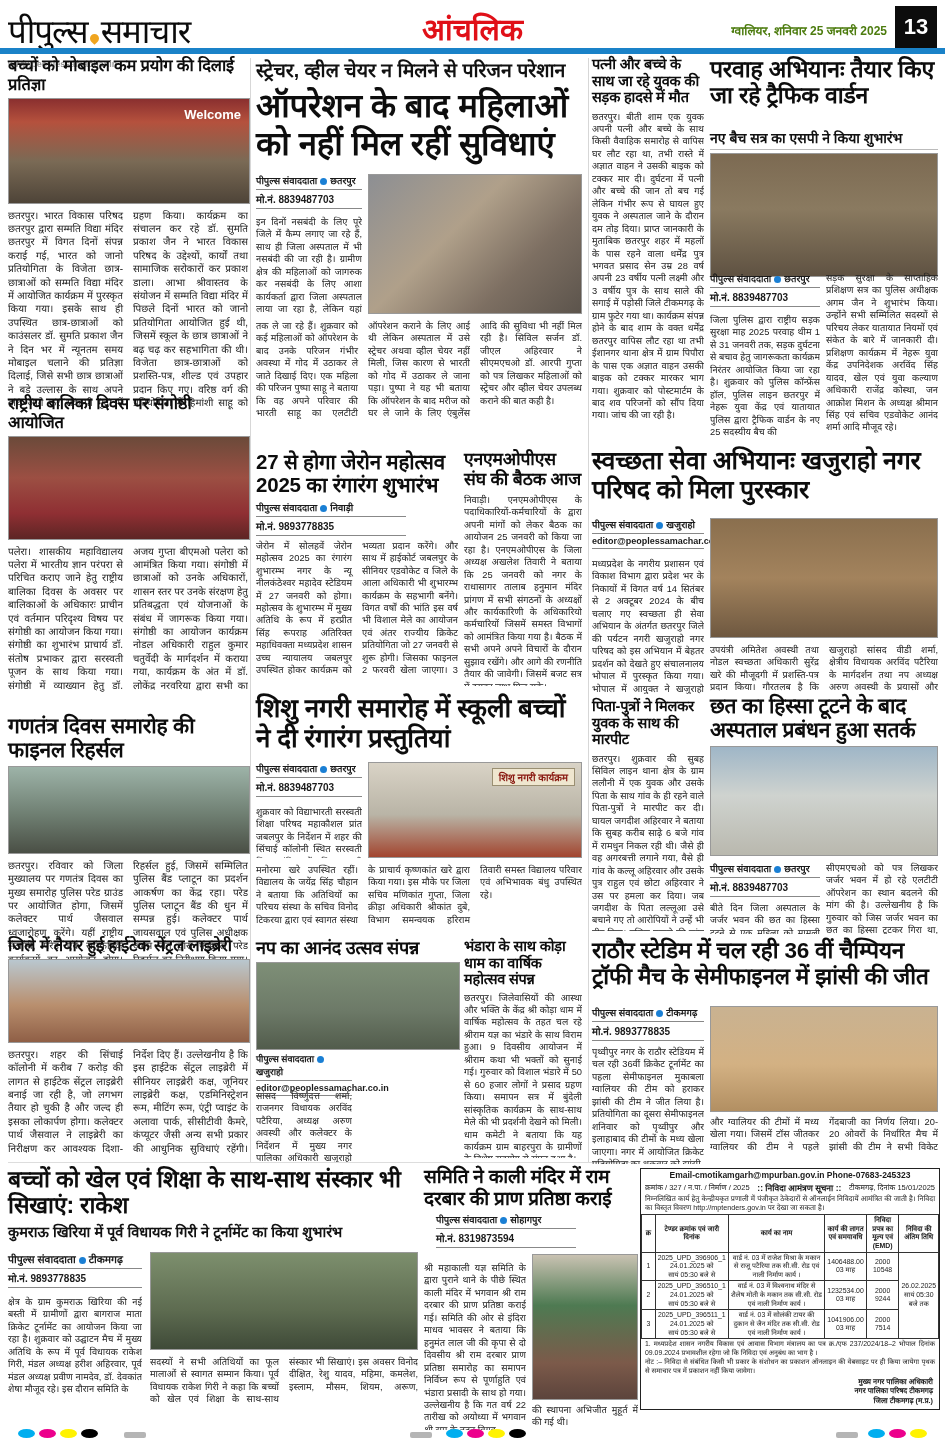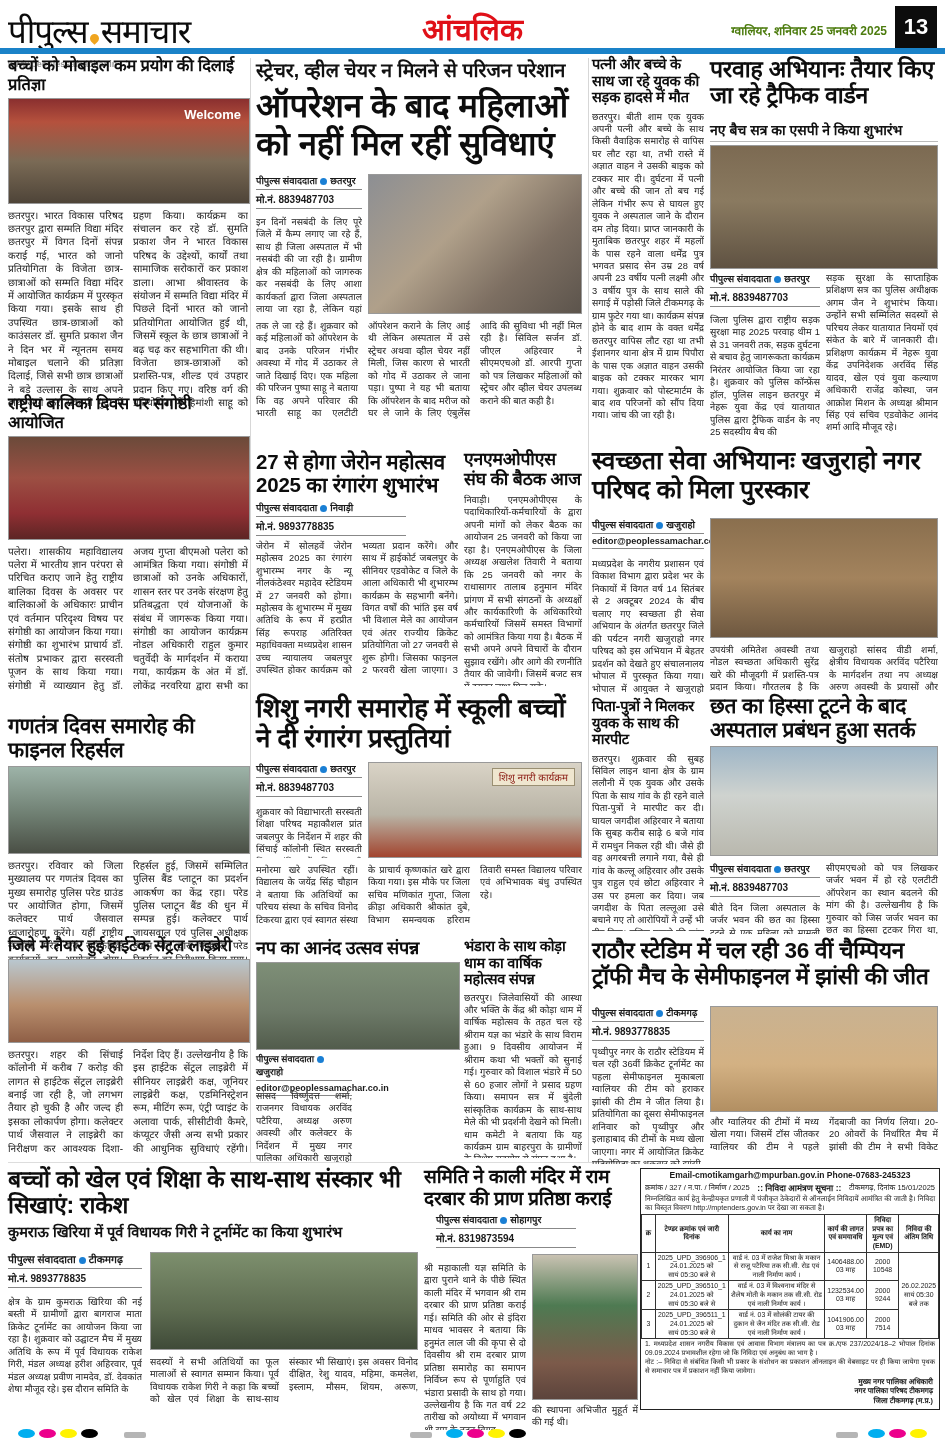--- a/index.html
+++ b/index.html
@@ -122,21 +122,21 @@
     <div class="body sm" style="margin-top:4px;height:192px;overflow:hidden;">निवाड़ी। एनएमओपीएस के पदाधिकारियों-कर्मचारियों के द्वारा अपनी मांगों को लेकर बैठक का आयोजन 25 जनवरी को किया जा रहा है। एनएमओपीएस के जिला अध्यक्ष अखलेश तिवारी ने बताया कि 25 जनवरी को नगर के राधासागर तालाब हनुमान मंदिर प्रांगण में सभी संगठनों के अध्यक्षों और कार्यकारिणी के अधिकारियो कर्मचारियों जिसमें समस्त विभागों को आमंत्रित किया गया है। बैठक में सभी अपने अपने विचारों के दौरान सुझाव रखेंगे। और आगे की रणनीति तैयार की जावेगी। जिसमें बजट सत्र में इसका लाभ मिल सके।</div>
   </section>
 
   <section class="abs" style="left:256px;top:694px;width:326px;height:240px;">
     <div class="hl" style="font-size:26px;">शिशु नगरी समारोह में स्कूली बच्चों ने दी रंगारंग प्रस्तुतियां</div>
     <div class="abs" style="left:0;top:68px;width:106px;">
       <div class="byline" style="font-size:9.5px;"><span>पीपुल्स संवाददाता</span><span class="dot"></span><span>छतरपुर</span></div>
       <div class="phone">मो.नं. 8839487703</div>
     </div>
     <div class="photo abs" style="left:112px;top:68px;width:214px;height:96px;background:linear-gradient(180deg,#d9d3c6 0%,#b9b4a6 55%,#a2452f 100%);">
-      <div style="position:absolute;right:6px;top:5px;background:#efe6cf;color:#8a1a12;font-weight:normal;font-size:10px;padding:1px 6px;border:1px solid #9a8f72;">शिशु नगरी कार्यक्रम</div>
+      <div style="position:absolute;right:6px;top:5px;background:#efe6cf;color:#8a1a12;font-weight:bold;font-size:10px;padding:1px 6px;border:1px solid #9a8f72;">शिशु नगरी कार्यक्रम</div>
     </div>
     <div class="body abs sm" style="left:0;top:112px;width:106px;height:52px;overflow:hidden;">शुक्रवार को विद्याभारती सरस्वती शिक्षा परिषद महाकौशल प्रांत जबलपुर के निर्देशन में शहर की सिंचाई कॉलोनी स्थित सरस्वती शिशु मंदिर में शिशु नगरी कार्यक्रम आयोजित किया गया, जिसमें छतरपुर विधायक ललिता यादव ने बतौर मुख्य अतिथि सहभागिता की। कार्यक्रम की अध्यक्षता विद्यालय की पूर्व आचार्या अनीता दीक्षित ने की जबकि विशिष्ट अतिथि के रूप में प्रभा मिश्रा एवं</div>
     <div class="body c3 abs sm" style="left:0;top:170px;width:326px;height:68px;overflow:hidden;">मनोरमा खरे उपस्थित रहीं। विद्यालय के जयेंद्र सिंह चौहान ने बताया कि अतिथियों का परिचय संस्था के सचिव विनोद टिकरया द्वारा एवं स्वागत संस्था के प्राचार्य कृष्णकांत खरे द्वारा किया गया। इस मौके पर जिला सचिव मणिकांत गुप्ता, जिला क्रीड़ा अधिकारी श्रीकांत दुबे, विभाग समन्वयक हरिराम तिवारी समस्त विद्यालय परिवार एवं अभिभावक बंधु उपस्थित रहे।</div>
   </section>
 
   <section class="abs" style="left:256px;top:938px;width:202px;height:224px;">
     <div class="hl" style="font-size:18px;">नप का आनंद उत्सव संपन्न</div>
     <div class="photo" style="margin-top:3px;width:202px;height:86px;background:linear-gradient(180deg,#7e8f77 0%,#6d7a68 55%,#525c4c 100%);"></div>
     <div class="abs" style="left:0;top:114px;width:96px;">
       <div class="byline" style="font-size:9px;"><span>पीपुल्स संवाददाता</span><span class="dot"></span><span>खजुराहो</span></div>
@@ -162,21 +162,21 @@
     <div class="body abs sm" style="left:108px;top:238px;width:106px;height:28px;overflow:hidden;">की स्थापना अभिजीत मुहूर्त में की गई थी।</div>
   </section>
 
   <section class="abs" style="left:592px;top:56px;width:112px;height:386px;">
     <div class="hl" style="font-size:14.5px;">पत्नी और बच्चे के साथ जा रहे युवक की सड़क हादसे में मौत</div>
     <div class="body sm" style="margin-top:5px;height:318px;overflow:hidden;">छतरपुर। बीती शाम एक युवक अपनी पत्नी और बच्चे के साथ किसी वैवाहिक समारोह से वापिस घर लौट रहा था, तभी रास्ते में अज्ञात वाहन ने उसकी बाइक को टक्कर मार दी। दुर्घटना में पत्नी और बच्चे की जान तो बच गई लेकिन गंभीर रूप से घायल हुए युवक ने अस्पताल जाने के दौरान दम तोड़ दिया। प्राप्त जानकारी के मुताबिक छतरपुर शहर में महलों के पास रहने वाला धर्मेंद्र पुत्र भगवत प्रसाद सेन उम्र 28 वर्ष अपनी 23 वर्षीय पत्नी लक्ष्मी और 3 वर्षीय पुत्र के साथ साले की सगाई में पड़ोसी जिले टीकमगढ़ के ग्राम फुटेर गया था। कार्यक्रम संपन्न होने के बाद शाम के वक्त धर्मेंद्र छतरपुर वापिस लौट रहा था तभी ईशानगर थाना क्षेत्र में ग्राम पिपौरा के पास एक अज्ञात वाहन उसकी बाइक को टक्कर मारकर भाग गया। शुक्रवार को पोस्टमार्टम के बाद शव परिजनों को सौंप दिया गया। जांच की जा रही है।</div>
   </section>
 
   <section class="abs" style="left:710px;top:56px;width:228px;height:386px;">
     <div class="hl" style="font-size:23px;">परवाह अभियानः तैयार किए जा रहे ट्रैफिक वार्डन</div>
-    <div class="subhead" style="font-size:14px;margin-top:12px;border-bottom:1px solid #bbb;padding-bottom:2px;">नए बैच सत्र का एसपी ने किया शुभारंभ</div>
+    <div class="subhead" style="font-size:14px;margin-top:20px;border-bottom:1px solid #bbb;padding-bottom:2px;">नए बैच सत्र का एसपी ने किया शुभारंभ</div>
     <div class="photo" style="margin-top:3px;width:226px;height:122px;background:linear-gradient(180deg,#7c6a52 0%,#8a7a60 45%,#5f5242 100%);"></div>
     <div class="abs" style="left:0;top:216px;width:110px;">
       <div class="byline" style="font-size:9.5px;"><span>पीपुल्स संवाददाता</span><span class="dot"></span><span>छतरपुर</span></div>
       <div class="phone">मो.नं. 8839487703</div>
     </div>
     <div class="body abs sm" style="left:0;top:258px;width:110px;height:128px;overflow:hidden;">जिला पुलिस द्वारा राष्ट्रीय सड़क सुरक्षा माह 2025 परवाह थीम 1 से 31 जनवरी तक, सड़क दुर्घटना से बचाव हेतु जागरूकता कार्यक्रम निरंतर आयोजित किया जा रहा है। शुक्रवार को पुलिस कॉन्फ्रेंस हॉल, पुलिस लाइन छतरपुर में नेहरू युवा केंद्र एवं यातायात पुलिस द्वारा ट्रैफिक वार्डन के नए 25 सदस्यीय बैच की</div>
     <div class="body abs sm" style="left:116px;top:216px;width:112px;height:170px;overflow:hidden;">सड़क सुरक्षा के साप्ताहिक प्रशिक्षण सत्र का पुलिस अधीक्षक अगम जैन ने शुभारंभ किया। उन्होंने सभी सम्मिलित सदस्यों से परिचय लेकर यातायात नियमों एवं संकेत के बारे में जानकारी दी। प्रशिक्षण कार्यक्रम में नेहरू युवा केंद्र उपनिदेशक अरविंद सिंह यादव, खेल एवं युवा कल्याण अधिकारी राजेंद्र कोस्था, जन आक्रोश मिशन के अध्यक्ष श्रीमान सिंह एवं सचिव एडवोकेट आनंद शर्मा आदि मौजूद रहे।</div>
   </section>
 
   <section class="abs" style="left:592px;top:446px;width:346px;height:248px;">

